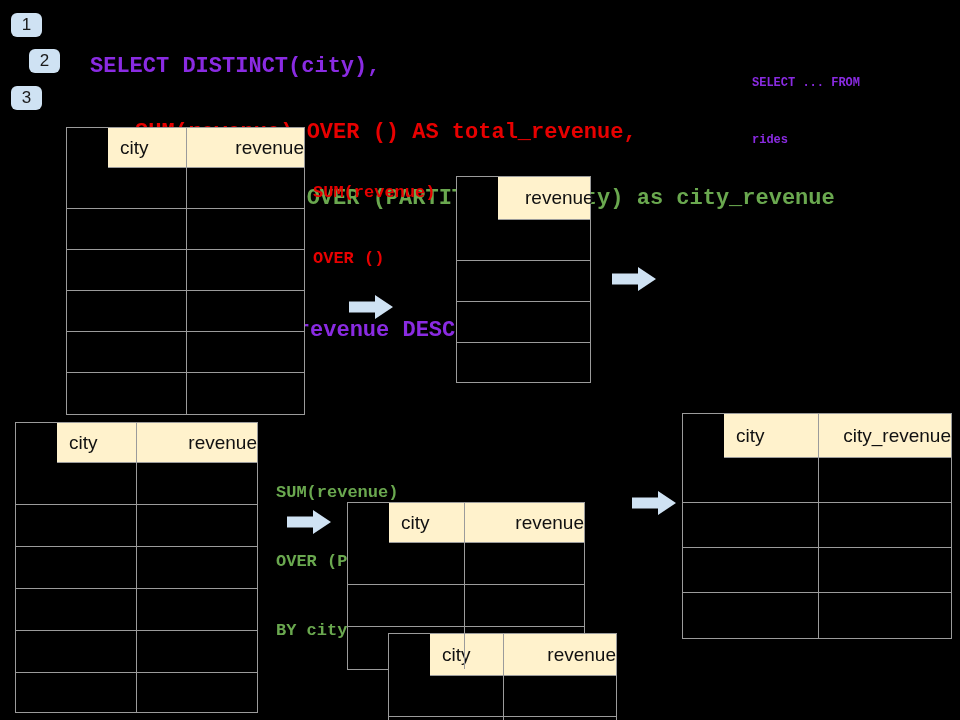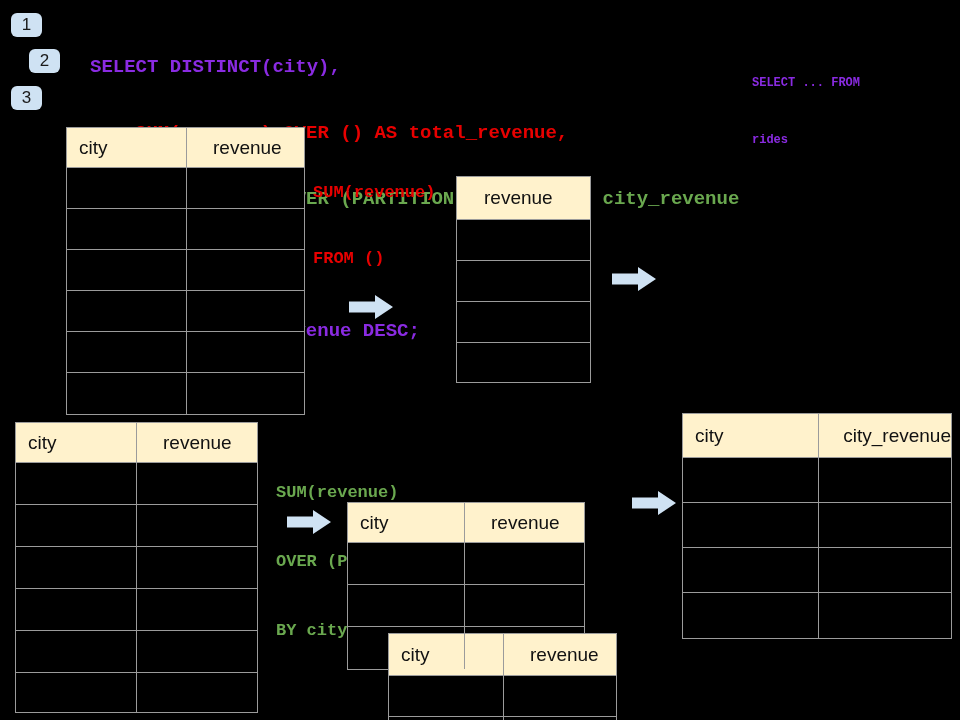--- a/index.html
+++ b/index.html
@@ -3,40 +3,40 @@
 <meta charset="utf-8">
 <style>
   html,body { margin:0; padding:0; background:#000; }
   .page {
     position:relative; width:960px; height:720px;
     background:var(--bg,#000); overflow:hidden;
     font-family:"Liberation Sans", sans-serif;
   }
   
   .code { position:absolute; font-family:"Liberation Mono", monospace; font-weight:bold; white-space:pre; }
-  .sql  { left:90px; top:12px; font-size:19px; line-height:22px; }
+  .sql  { left:90px; top:12px; font-size:22px; line-height:22px; }
   .note { left:752px; top:36px; font-size:12px; line-height:19px; }
   .ann-total { left:313px; top:138px; font-size:17px; line-height:22px; }
   .ann-part  { left:276px; top:435px; font-size:17px; line-height:23px; }
   
   .badge {
     position:absolute; width:31px; height:24px;
     background:var(--badge,#CFE2F3); border-radius:6px;
     display:flex; align-items:center; justify-content:center;
     font-size:17px; color:#1a1a1a;
   }
   
   .tbl {
     position:absolute; background:#000; box-sizing:border-box;
     border:1px solid var(--border,#9B9B9B);
   }
   .thead {
     display:flex; align-items:stretch; height:var(--hh,40px);
     background:var(--cream,#FFF2CC);
-    border-bottom:1px solid var(--border,#9B9B9B); box-sizing:border-box;
+    border-bottom:1px solid var(--border,#9B9B9B); box-sizing:border-box;margin-left:41px;
   }
   .th {
     display:flex; align-items:center; padding-left:12px;
     font-size:19px; color:var(--header_text,#111); box-sizing:border-box;
   }
   .th-grow { flex:1;padding-left:27px; }
   .tbody { position:relative; }
   .tbody .tr { height:var(--rh,41px); border-bottom:1px solid var(--border,#9B9B9B); box-sizing:border-box; }
   .tbody .tr:last-child { border-bottom:none; }
   .vdiv { position:absolute; top:0; bottom:0; width:1px; background:var(--border,#9B9B9B); z-index:2; }
@@ -59,21 +59,21 @@
     <div style="margin-left: 22px; color: rgb(138, 43, 226);">ORDER by city_revenue DESC;</div>
   </div>
 
   <div class="code note" style="color: rgb(138, 43, 226);">
     <div>SELECT ... FROM</div>
     <div>rides</div>
   </div>
 
   <div class="code ann-total" style="color: rgb(232, 0, 0);">
     <div>SUM(revenue)</div>
-    <div>FROM ()</div>
+    <div>OVER ()</div>
   </div>
 
   <div class="code ann-part" style="color: rgb(106, 168, 79);">
     <div>SUM(revenue)</div>
     <div>OVER (PARTITION</div>
     <div>BY city)</div>
   </div>
 
   <div class="tbl" style="left:66px;top:127px;width:239px;height:288px;--hh:40px;--rh:41px">
     <div class="thead">

